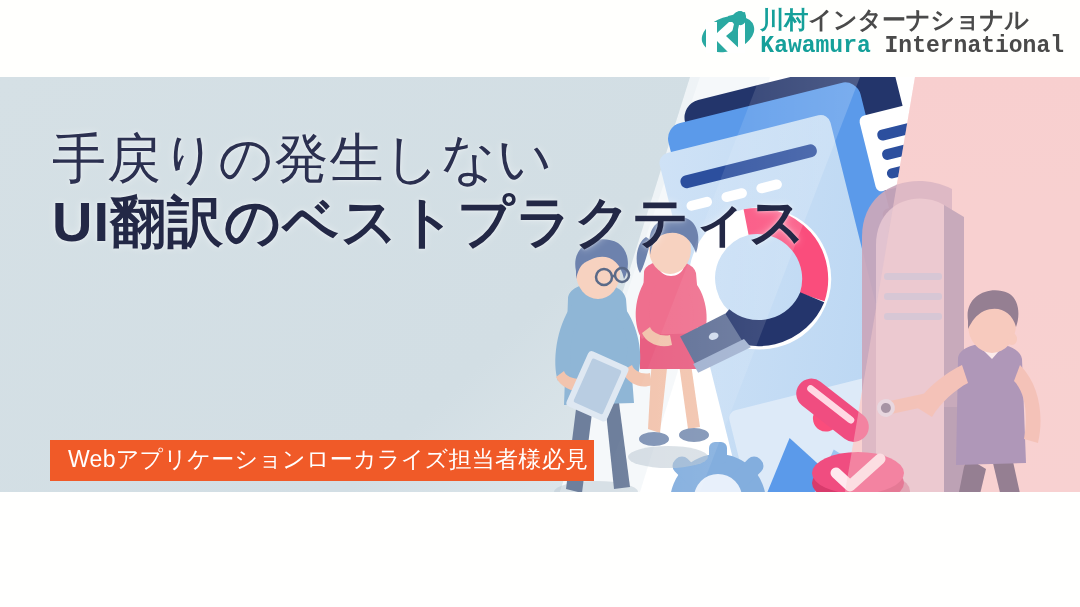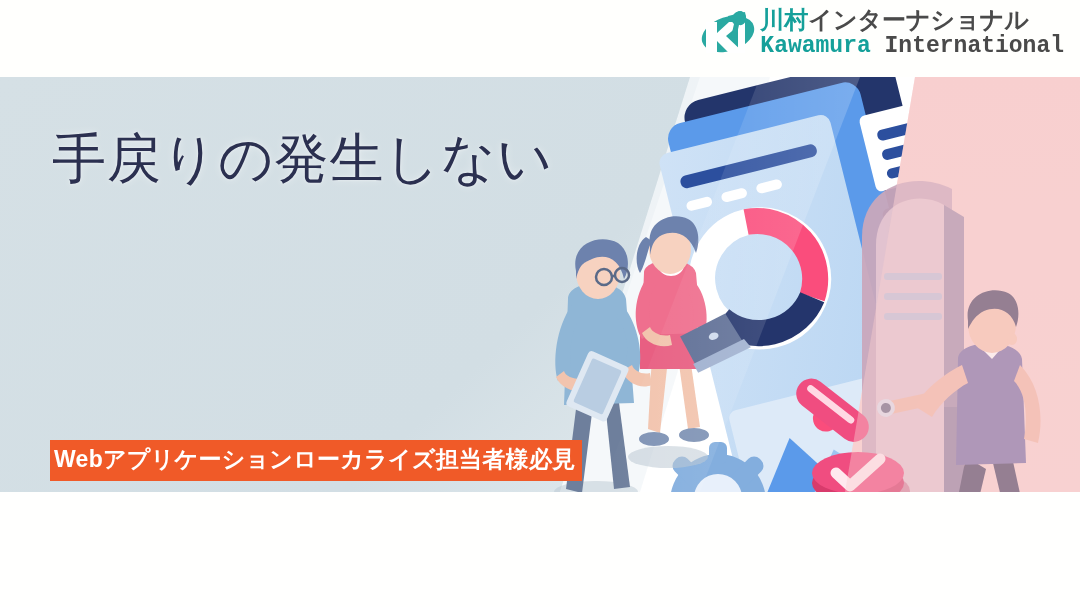--- a/index.html
+++ b/index.html
@@ -48,22 +48,22 @@
     text-shadow:0 0 3px rgba(255,255,255,.55),0 0 8px rgba(255,255,255,.45);
   }
   .sub{
     position:absolute;left:52px;top:325px;z-index:30;
     font-size:19px;color:#2d2d2d;letter-spacing:.2px;white-space:nowrap;
     text-shadow:0 0 4px rgba(255,255,255,.75);
   }
   .tagwrap{position:absolute;left:50px;top:363px;z-index:30;}
   .tag{
     display:inline-block;background:#f05a28;color:#ffffff;
-    font-size:23px;font-weight:bold;letter-spacing:.3px;
-    padding:4px 6px 6px 4px;white-space:nowrap;
+    font-size:23px;font-weight:normal;letter-spacing:.3px;
+    padding:4px 6px 6px 18px;white-space:nowrap;
   }
 </style>
 </head>
 <body>
 
 <div class="page">
 
   <div class="header">
     <div class="logo">
       <span class="logo-mark">
@@ -302,20 +302,21 @@
         </g>
       </g>
 
       <polygon points="760,0 860,0 700,415 600,415" fill="url(#ovl)" opacity="0.35"></polygon>
 
       <polygon points="915,0 1080,0 1080,415 845,415" fill="#f9cfcf" opacity="0.42"></polygon>
     </svg>
 
     <div class="copy">
       <div class="head1">手戻りの発生しない</div>
+      <div class="head2">UI翻訳のベストプラクティス</div>
     </div>
 
 
     <div class="tagwrap">
       <span class="tag">Webアプリケーションローカライズ担当者様必見</span>
     </div>
   </div>
 
 </div>
 

